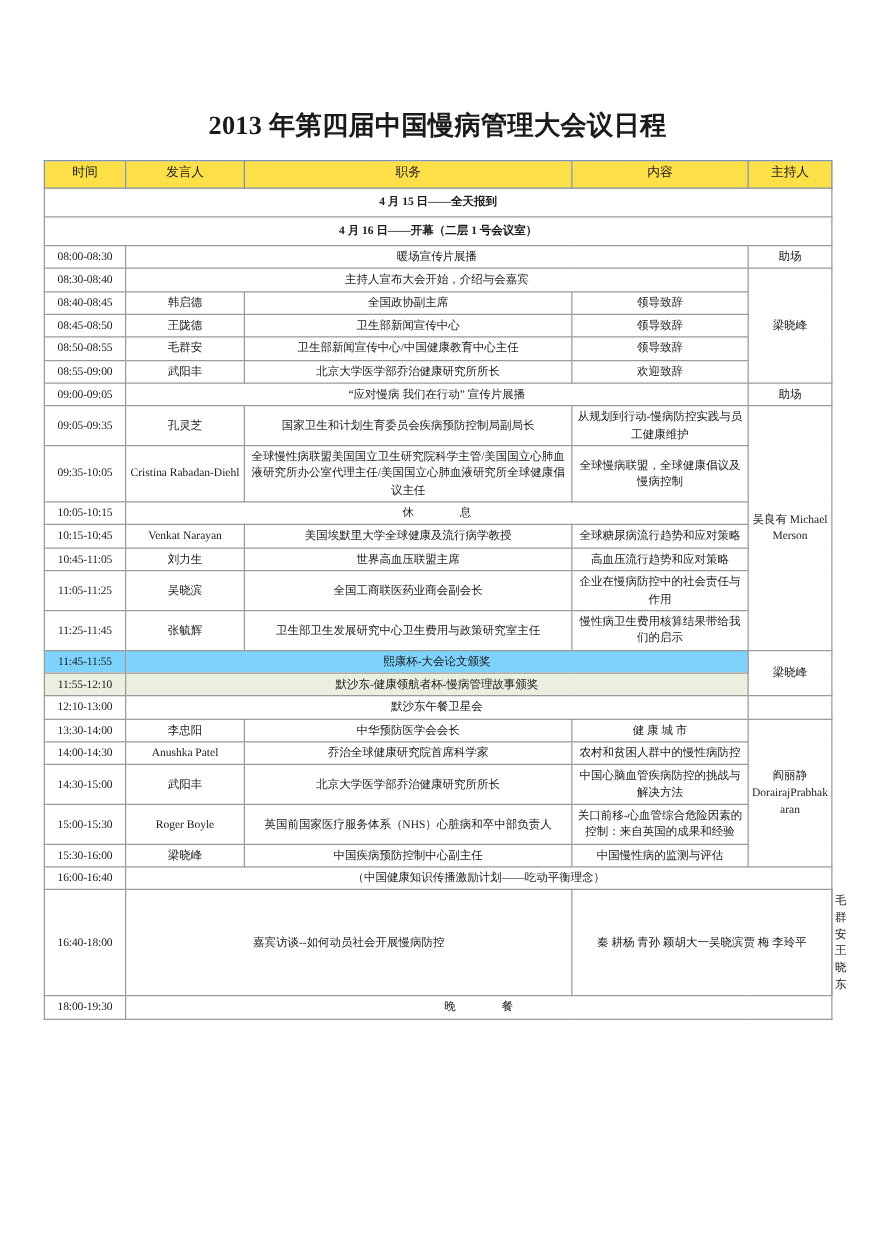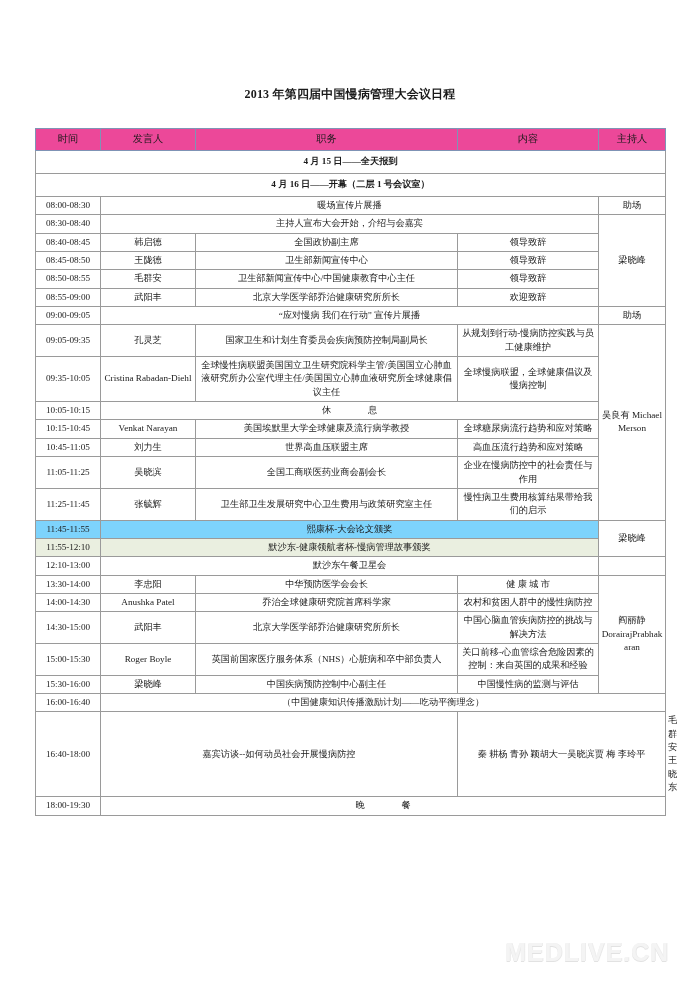--- a/index.html
+++ b/index.html
@@ -20,21 +20,21 @@
     left: 0; top: 0;
     width: 700px;
     height: 990px;
   }
   #doc-title {
     position: absolute;
     left: 0;
     top: 86px;
     width: 700px;
     text-align: center;
-    font-size: 12px;
+    font-size: 21px;
     font-weight: bold;
     letter-spacing: 0.2px;
     font-family: "Liberation Serif", "DejaVu Serif", serif;
   }
   #agenda-table {
     position: absolute;
     left: 35px;
     top: 128px;
     width: 630px;
     border-collapse: collapse;
@@ -50,21 +50,21 @@
     border: 1px solid #9a9a9a;
     padding: 2px 2px;
     font-size: 9.2px;
     line-height: 1.45;
     text-align: center;
     vertical-align: middle;
     word-break: break-word;
     font-family: "Liberation Serif", "DejaVu Serif", serif;
   }
   #agenda-table thead th {
-    background: #ec4899;
+    background: #fde047;
     font-weight: normal;
     font-size: 10.2px;
     height: 17px;
     border: 1px solid #7f93b5;
   }
   td.band {
     height: 18px;
     font-size: 10px;
     font-weight: bold;
   }
@@ -273,15 +273,14 @@
       </tr>
 
       <tr>
         <td class="time">18:00-19:30</td>
         <td class="wide-center" colspan="4">晚　　　　餐</td>
       </tr>
 
     </tbody>
   </table>
 
-  <div id="watermark">MEDLIVE.CN</div>
 
 </div>
 
 </body></html>

